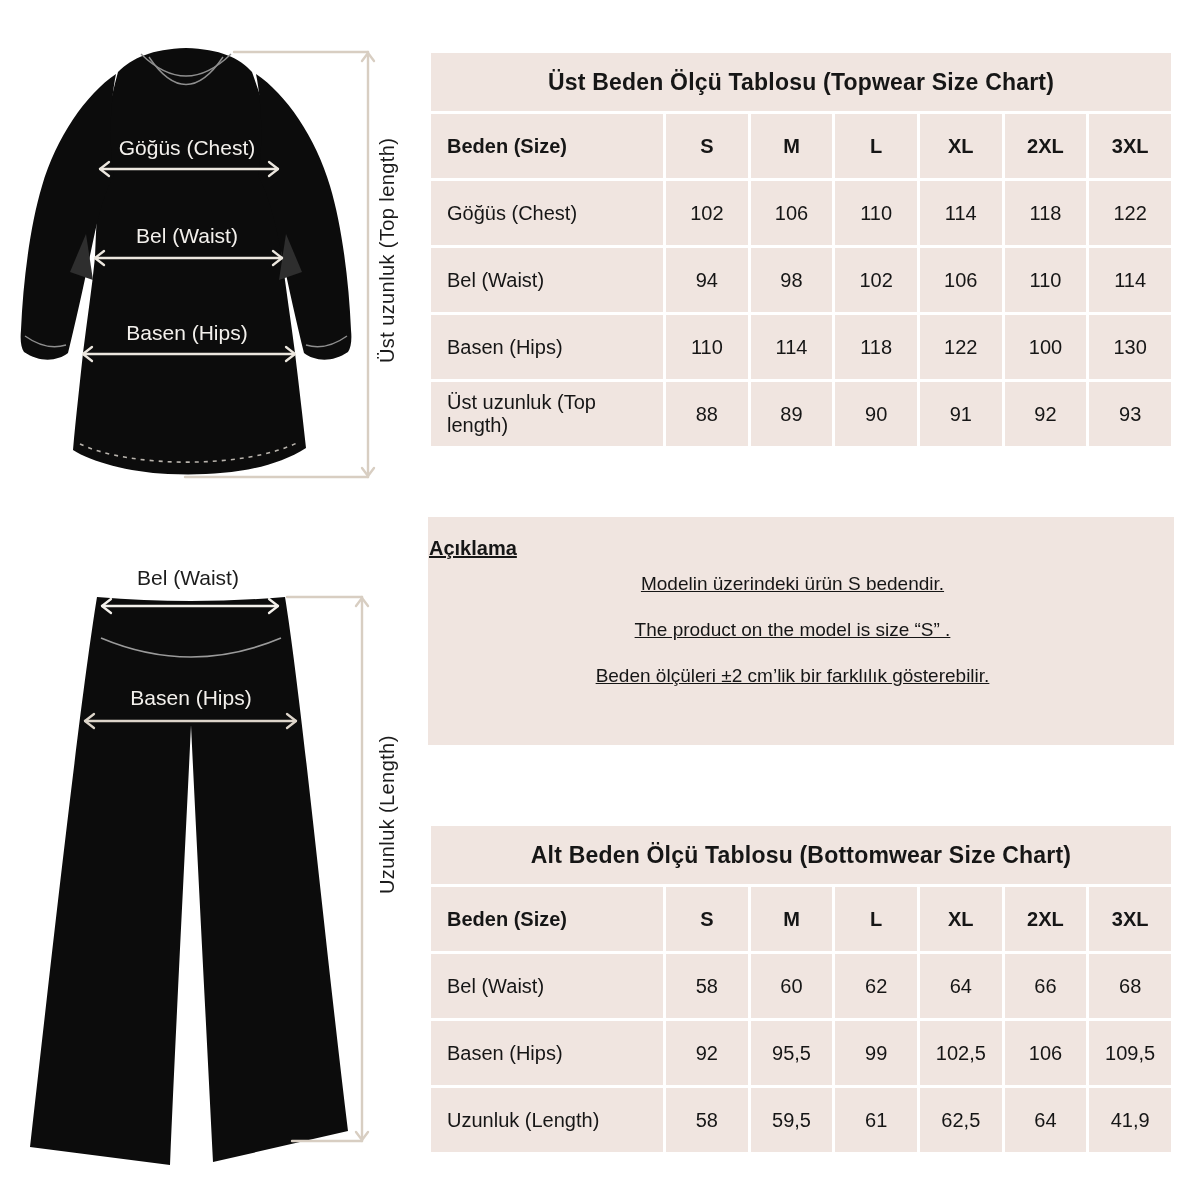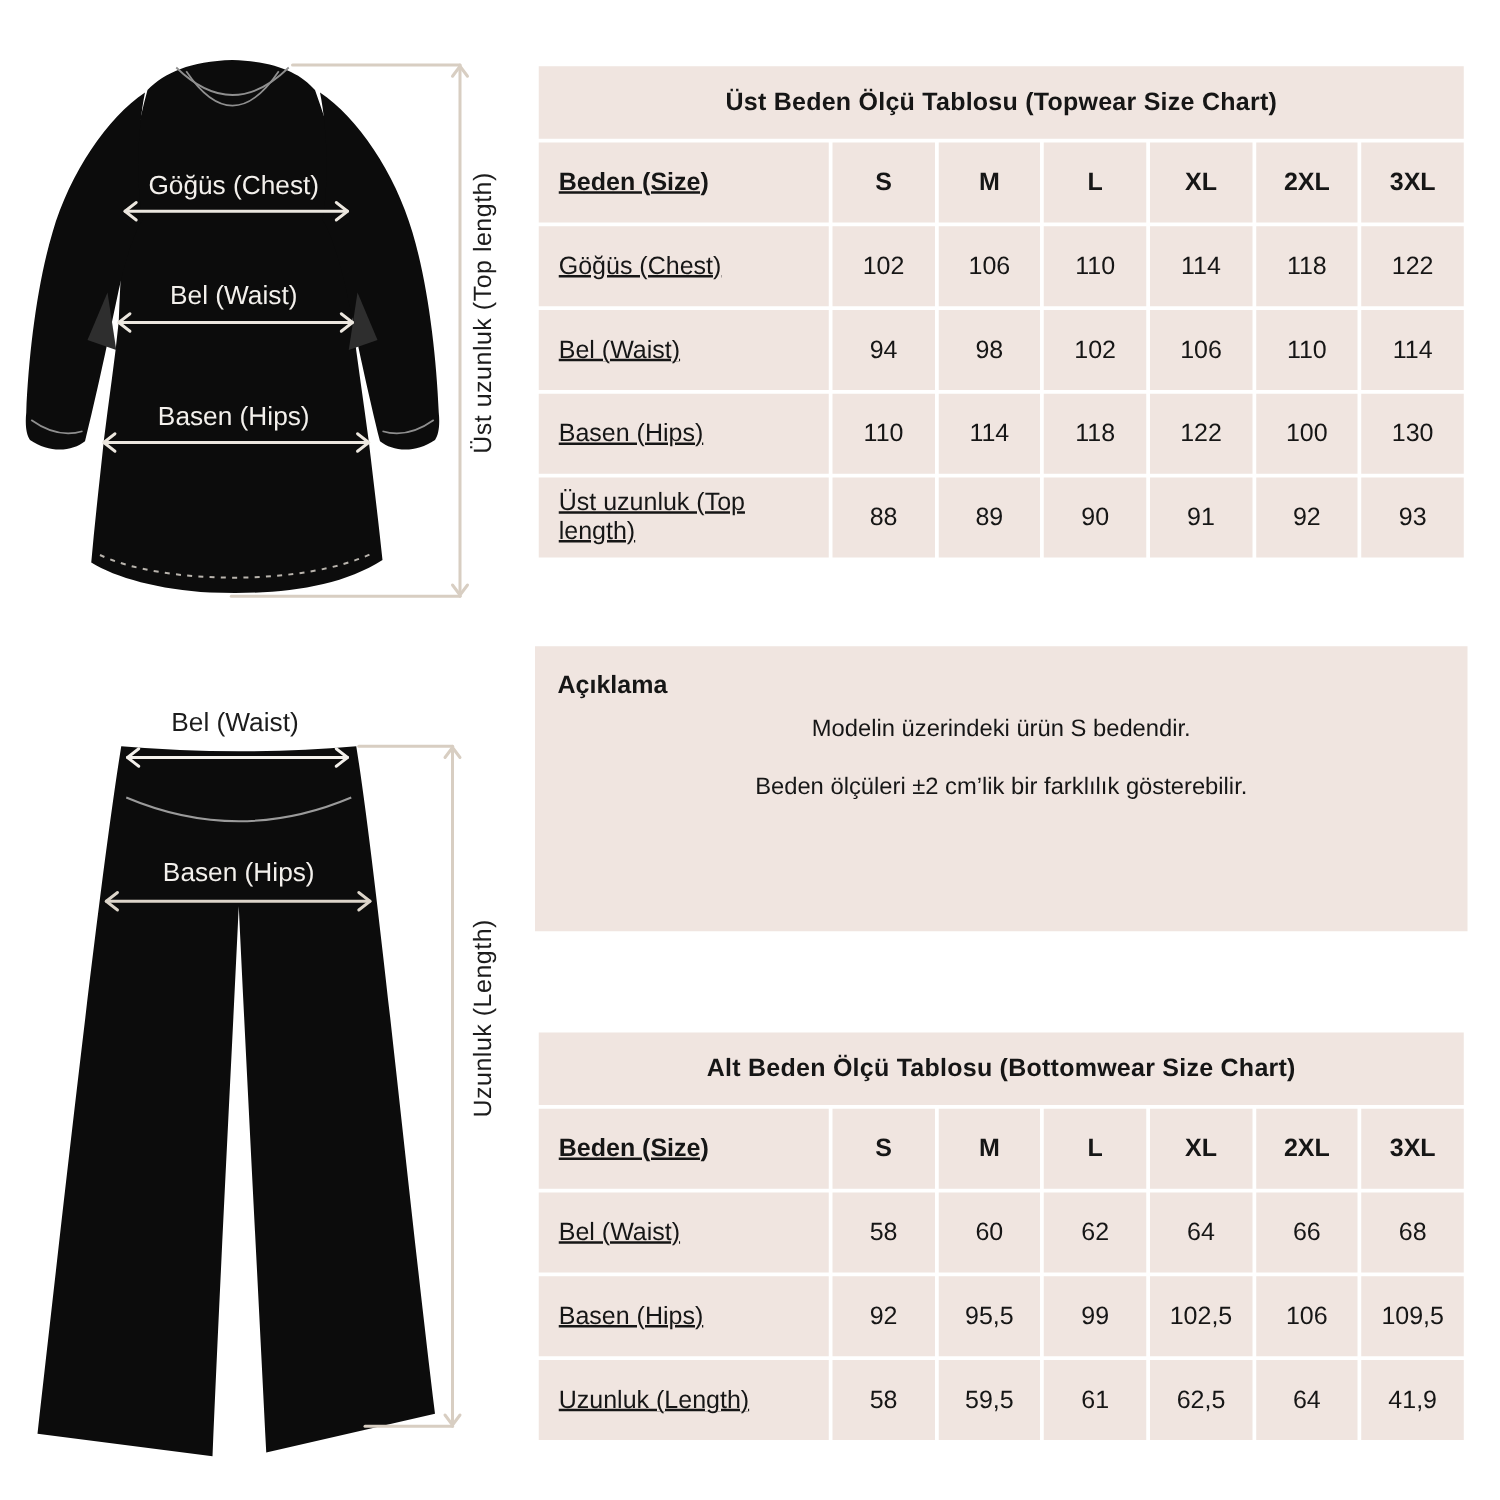--- a/index.html
+++ b/index.html
@@ -12,30 +12,31 @@
   #topwear-wrap{top:50px;}
   #notes-wrap{top:517px;}
   #bottomwear-wrap{top:823px;}
 
   table.size-table{
     border-collapse:separate;border-spacing:3px;width:100%;table-layout:fixed;
   }
   table.size-table td, table.size-table th{
     background:#f0e5e0;color:#161616;vertical-align:middle;
   }
-  td.t-title{height:56px;text-align:center;font-weight:bold;font-size:20px;letter-spacing:.2px;}
+  td.t-title{height:56px;text-align:center;font-weight:bold;font-size:23px;letter-spacing:.2px;}
   table.size-table th{height:62px;font-size:20px;font-weight:bold;text-align:center;}
   table.size-table td.num{height:62px;font-size:20px;text-align:center;font-weight:normal;}
-  table.size-table .lbl{text-align:left;padding-left:16px;text-decoration:underline;}
+  table.size-table .lbl{text-align:left;padding-left:16px;}
   td.lbl{font-size:20px;font-weight:normal;height:62px;}
 
   
   .note-panel{
     background:#f0e5e0;box-sizing:border-box;height:228px;
-    padding:14px 18px 10px 18px;
+    padding:14px 18px 10px 1px;
+    text-decoration:underline;
   }
   .note-title{font-weight:bold;font-size:20px;line-height:26px;padding-top:4px;}
   .note-line{font-size:19px;line-height:46px;white-space:nowrap;text-align:center;}
 
   
   .fig{position:absolute;left:0;}
   #tunic-svg{top:30px;}
   #pants-svg{top:552px;}
   .vlabel{
     position:absolute;width:30px;display:flex;align-items:center;justify-content:center;
@@ -239,20 +240,21 @@
           </tr>
         </tbody>
     </table>
   </div>
 
   <div class="panel-wrap" id="notes-wrap">
     <div class="note-panel">
       <div class="note-title">Açıklama</div>
       <div id="note-lines">
           <div class="note-line">Modelin üzerindeki ürün S bedendir.</div>
+          <div class="note-line">The product on the model is size “S” .</div>
           <div class="note-line">Beden ölçüleri ±2 cm’lik bir farklılık gösterebilir.</div>
         </div>
     </div>
   </div>
 
   <div class="panel-wrap" id="bottomwear-wrap">
     <table class="size-table">
       <colgroup>
           <col style="width:232px">
           <col>

